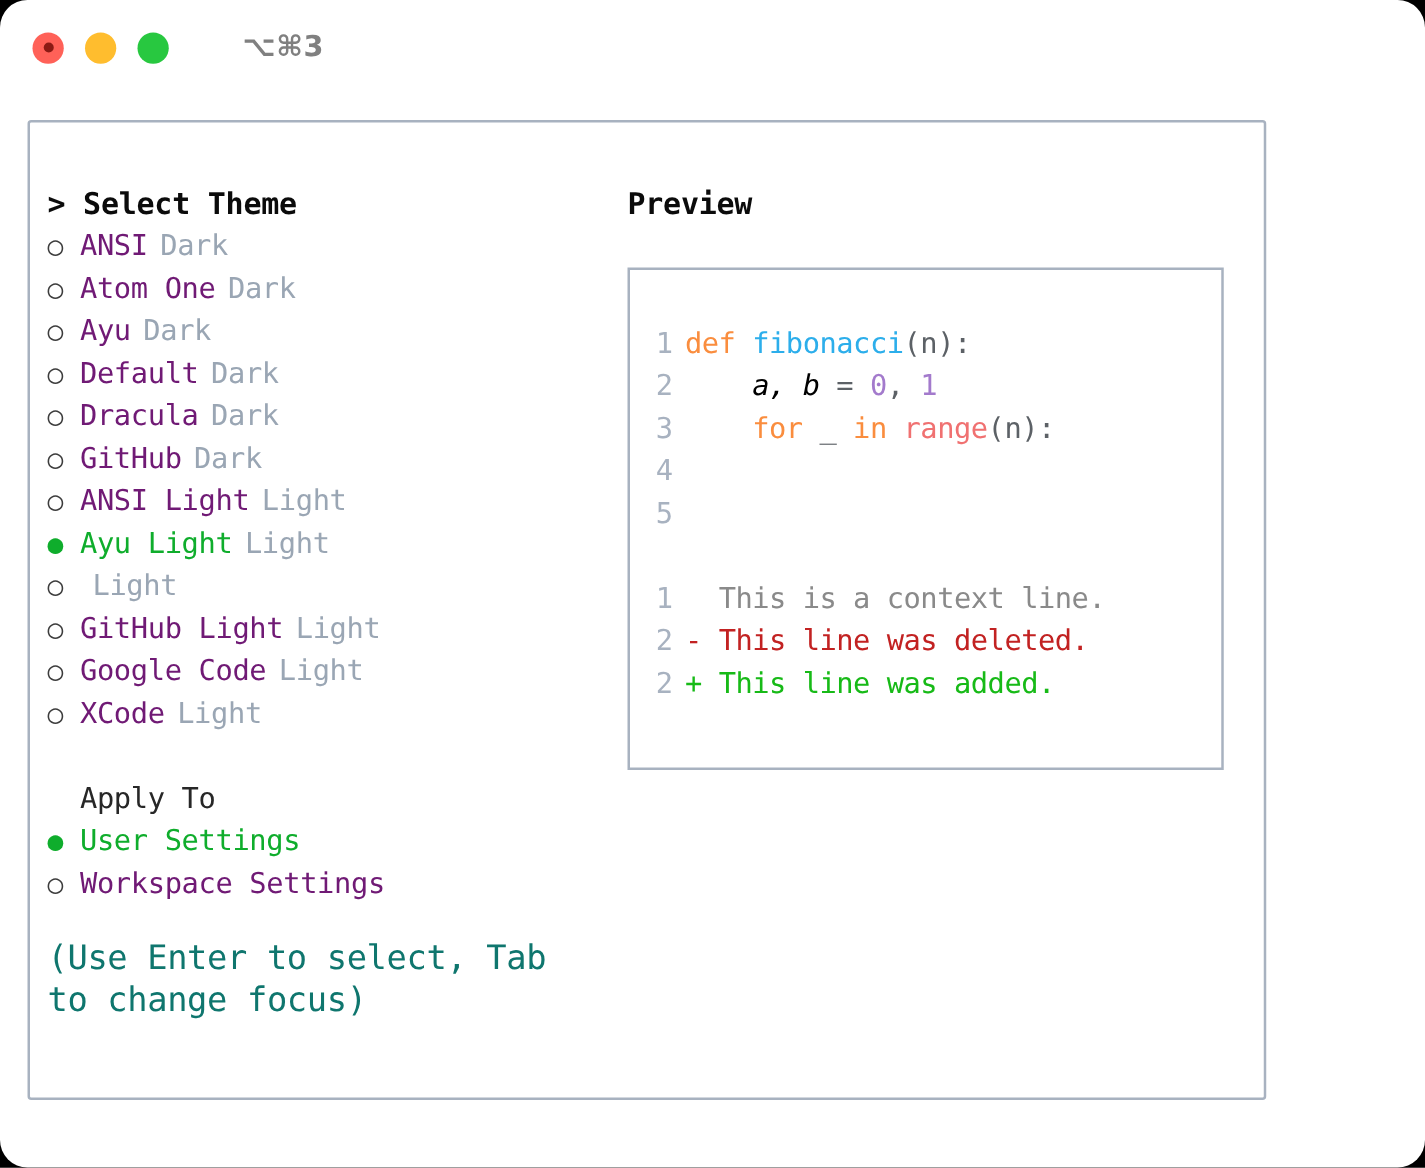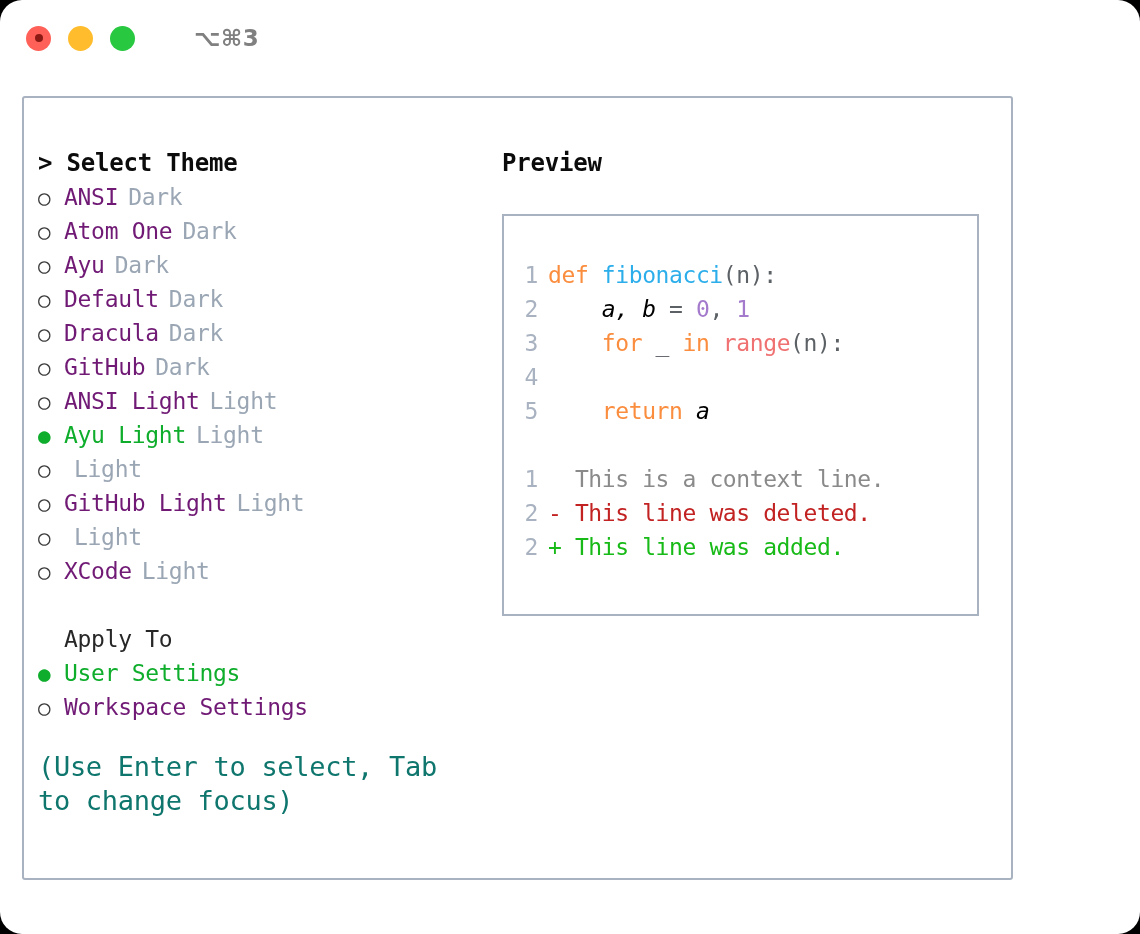--- a/index.html
+++ b/index.html
@@ -235,21 +235,21 @@
             <div class="opt-row"><span class="marker">○</span><span class="opt-label">ANSI</span><span class="opt-tag">Dark</span></div>
             <div class="opt-row"><span class="marker">○</span><span class="opt-label">Atom One</span><span class="opt-tag">Dark</span></div>
             <div class="opt-row"><span class="marker">○</span><span class="opt-label">Ayu</span><span class="opt-tag">Dark</span></div>
             <div class="opt-row"><span class="marker">○</span><span class="opt-label">Default</span><span class="opt-tag">Dark</span></div>
             <div class="opt-row"><span class="marker">○</span><span class="opt-label">Dracula</span><span class="opt-tag">Dark</span></div>
             <div class="opt-row"><span class="marker">○</span><span class="opt-label">GitHub</span><span class="opt-tag">Dark</span></div>
             <div class="opt-row"><span class="marker">○</span><span class="opt-label">ANSI Light</span><span class="opt-tag">Light</span></div>
             <div class="opt-row selected"><span class="marker filled">●</span><span class="opt-label">Ayu Light</span><span class="opt-tag">Light</span></div>
             <div class="opt-row"><span class="marker">○</span><span class="opt-tag">Light</span></div>
             <div class="opt-row"><span class="marker">○</span><span class="opt-label">GitHub Light</span><span class="opt-tag">Light</span></div>
-            <div class="opt-row"><span class="marker">○</span><span class="opt-tag">Light</span></div>
+            <div class="opt-row"><span class="marker">○</span><span class="opt-label">Google Code</span><span class="opt-tag">Light</span></div>
             <div class="opt-row"><span class="marker">○</span><span class="opt-label">XCode</span><span class="opt-tag">Light</span></div>
           </div>
 
         <div class="spacer-block"></div>
 
         <div class="apply-head">Apply To</div>
 
         <div id="apply-list">
             <div class="opt-row selected"><span class="marker filled">●</span><span class="opt-label">User Settings</span></div>
             <div class="opt-row"><span class="marker">○</span><span class="opt-label">Workspace Settings</span></div>
@@ -260,21 +260,21 @@
 
       <div class="right-col">
         <div class="preview-head">Preview</div>
 
         <div class="preview-box">
           <div id="code-sample">
               <div class="code-line"><span class="gutter">1</span><span class="code-text"><span class="tok-kw">def</span><span class="tok-pl"> </span><span class="tok-fn">fibonacci</span><span class="tok-pl">(n):</span></span></div>
               <div class="code-line"><span class="gutter">2</span><span class="code-text"><span class="tok-pl">    </span><span class="tok-var">a, b</span><span class="tok-pl"> = </span><span class="tok-num">0</span><span class="tok-pl">, </span><span class="tok-num">1</span></span></div>
               <div class="code-line"><span class="gutter">3</span><span class="code-text"><span class="tok-pl">    </span><span class="tok-kw">for</span><span class="tok-pl"> _ </span><span class="tok-kw">in</span><span class="tok-pl"> </span><span class="tok-bi">range</span><span class="tok-pl">(n):</span></span></div>
               <div class="code-line"><span class="gutter">4</span></div>
-              <div class="code-line"><span class="gutter">5</span><span class="code-text"><span class="tok-pl">    </span><span class="tok-kw">return</span><span class="tok-pl"> </span><span class="tok-var">a</span></span></div>
+              <div class="code-line"><span class="gutter">5</span></div>
             </div>
           <div class="blank-line"></div>
           <div id="diff-sample">
               <div class="code-line"><span class="gutter">1</span><span class="diff-ctx">  </span><span class="diff-ctx">This is a context line.</span></div>
               <div class="code-line"><span class="gutter">2</span><span class="diff-del">- </span><span class="diff-del">This line was deleted.</span></div>
               <div class="code-line"><span class="gutter">2</span><span class="diff-add">+ </span><span class="diff-add">This line was added.</span></div>
             </div>
         </div>
       </div>
 

